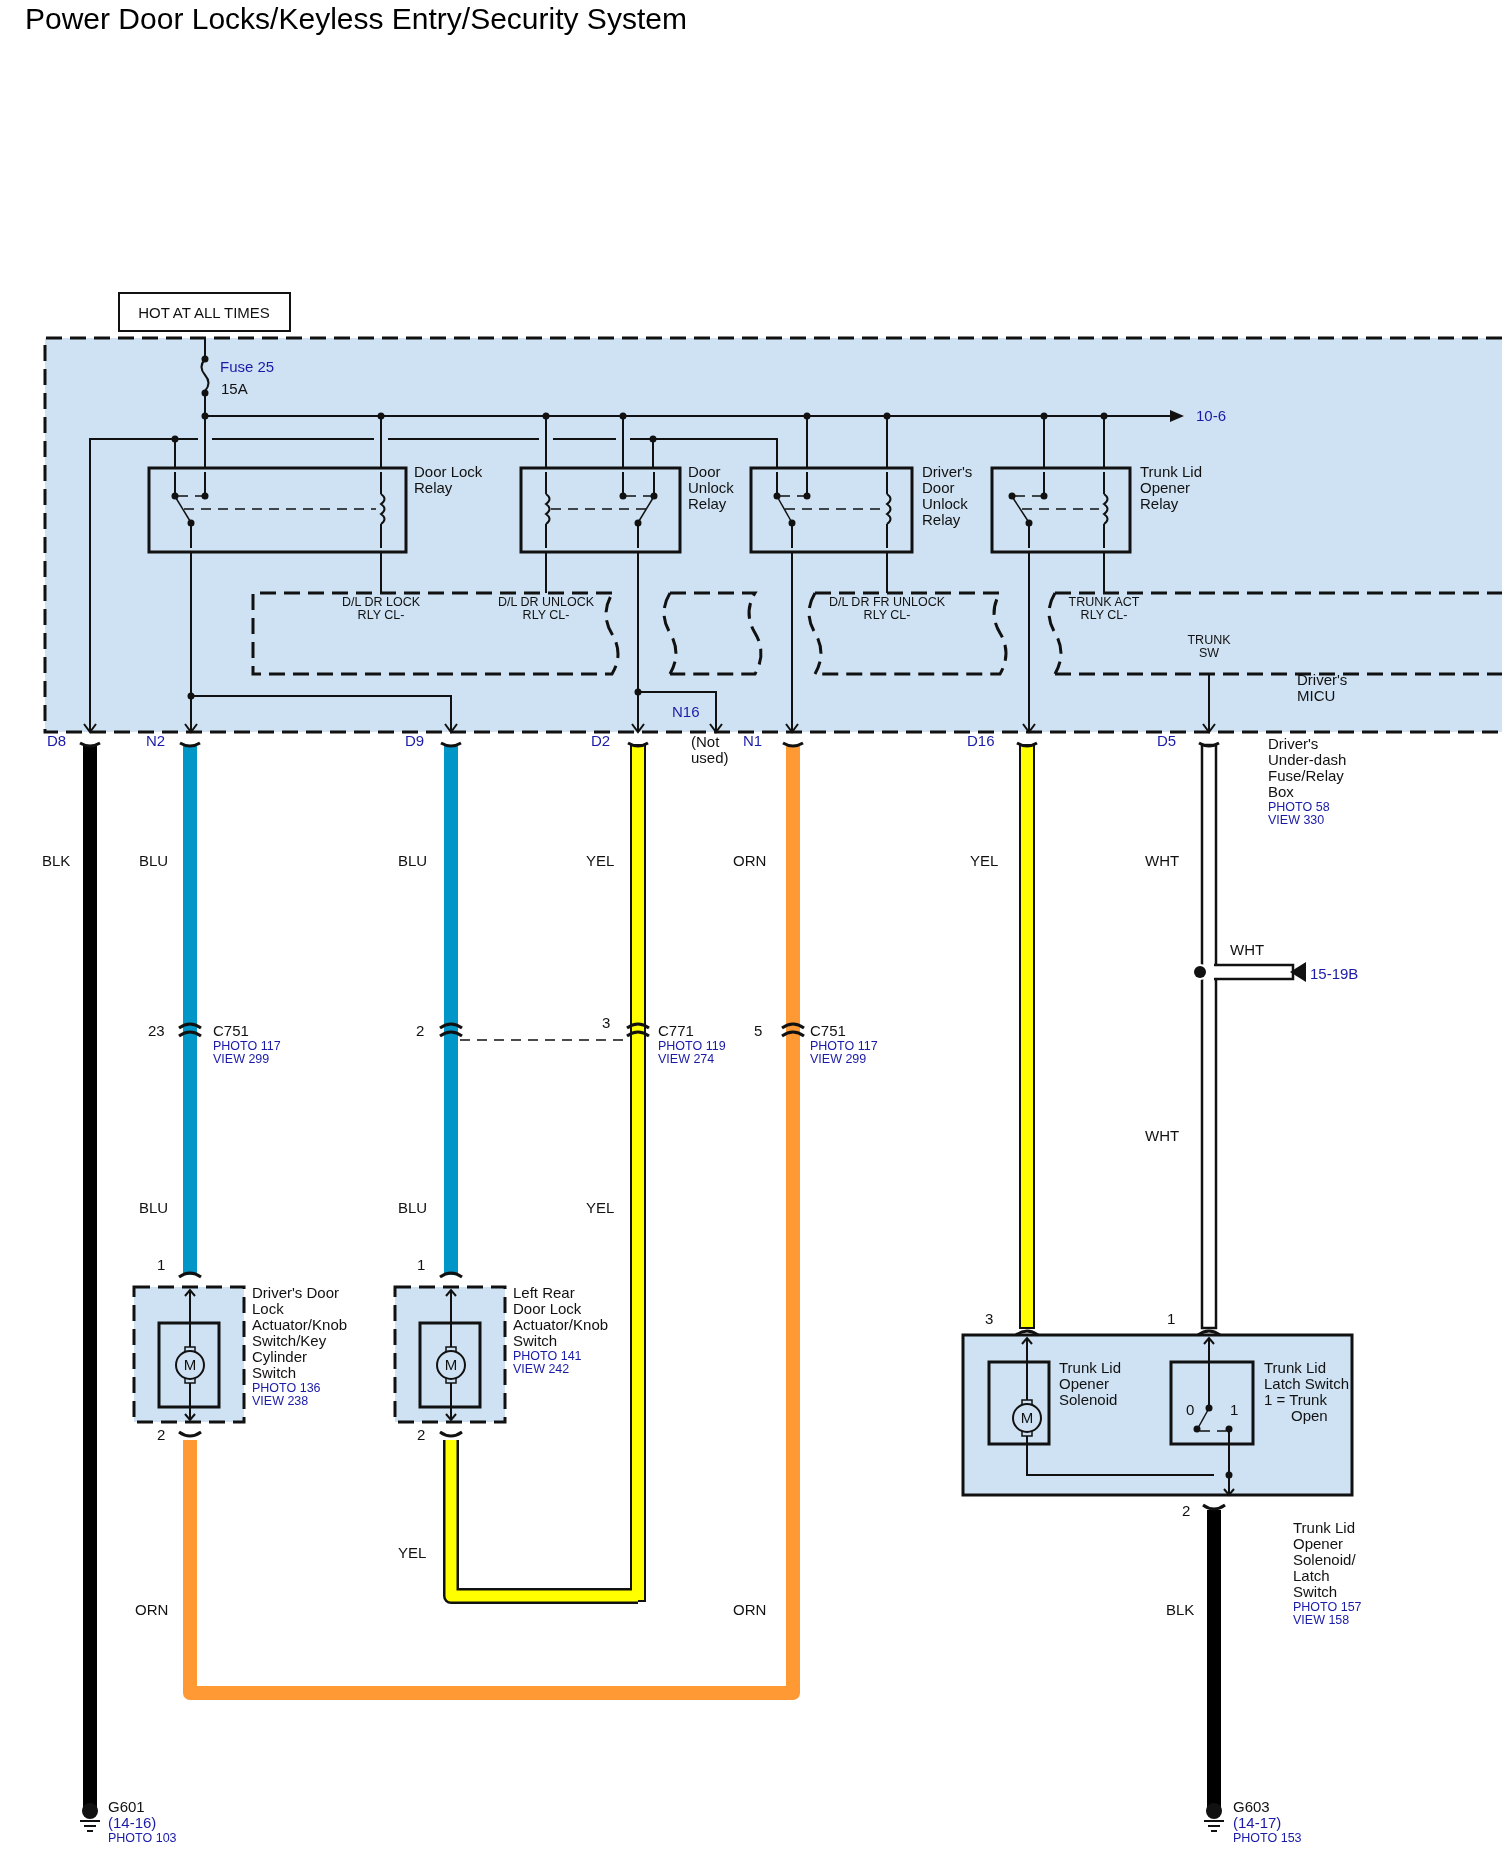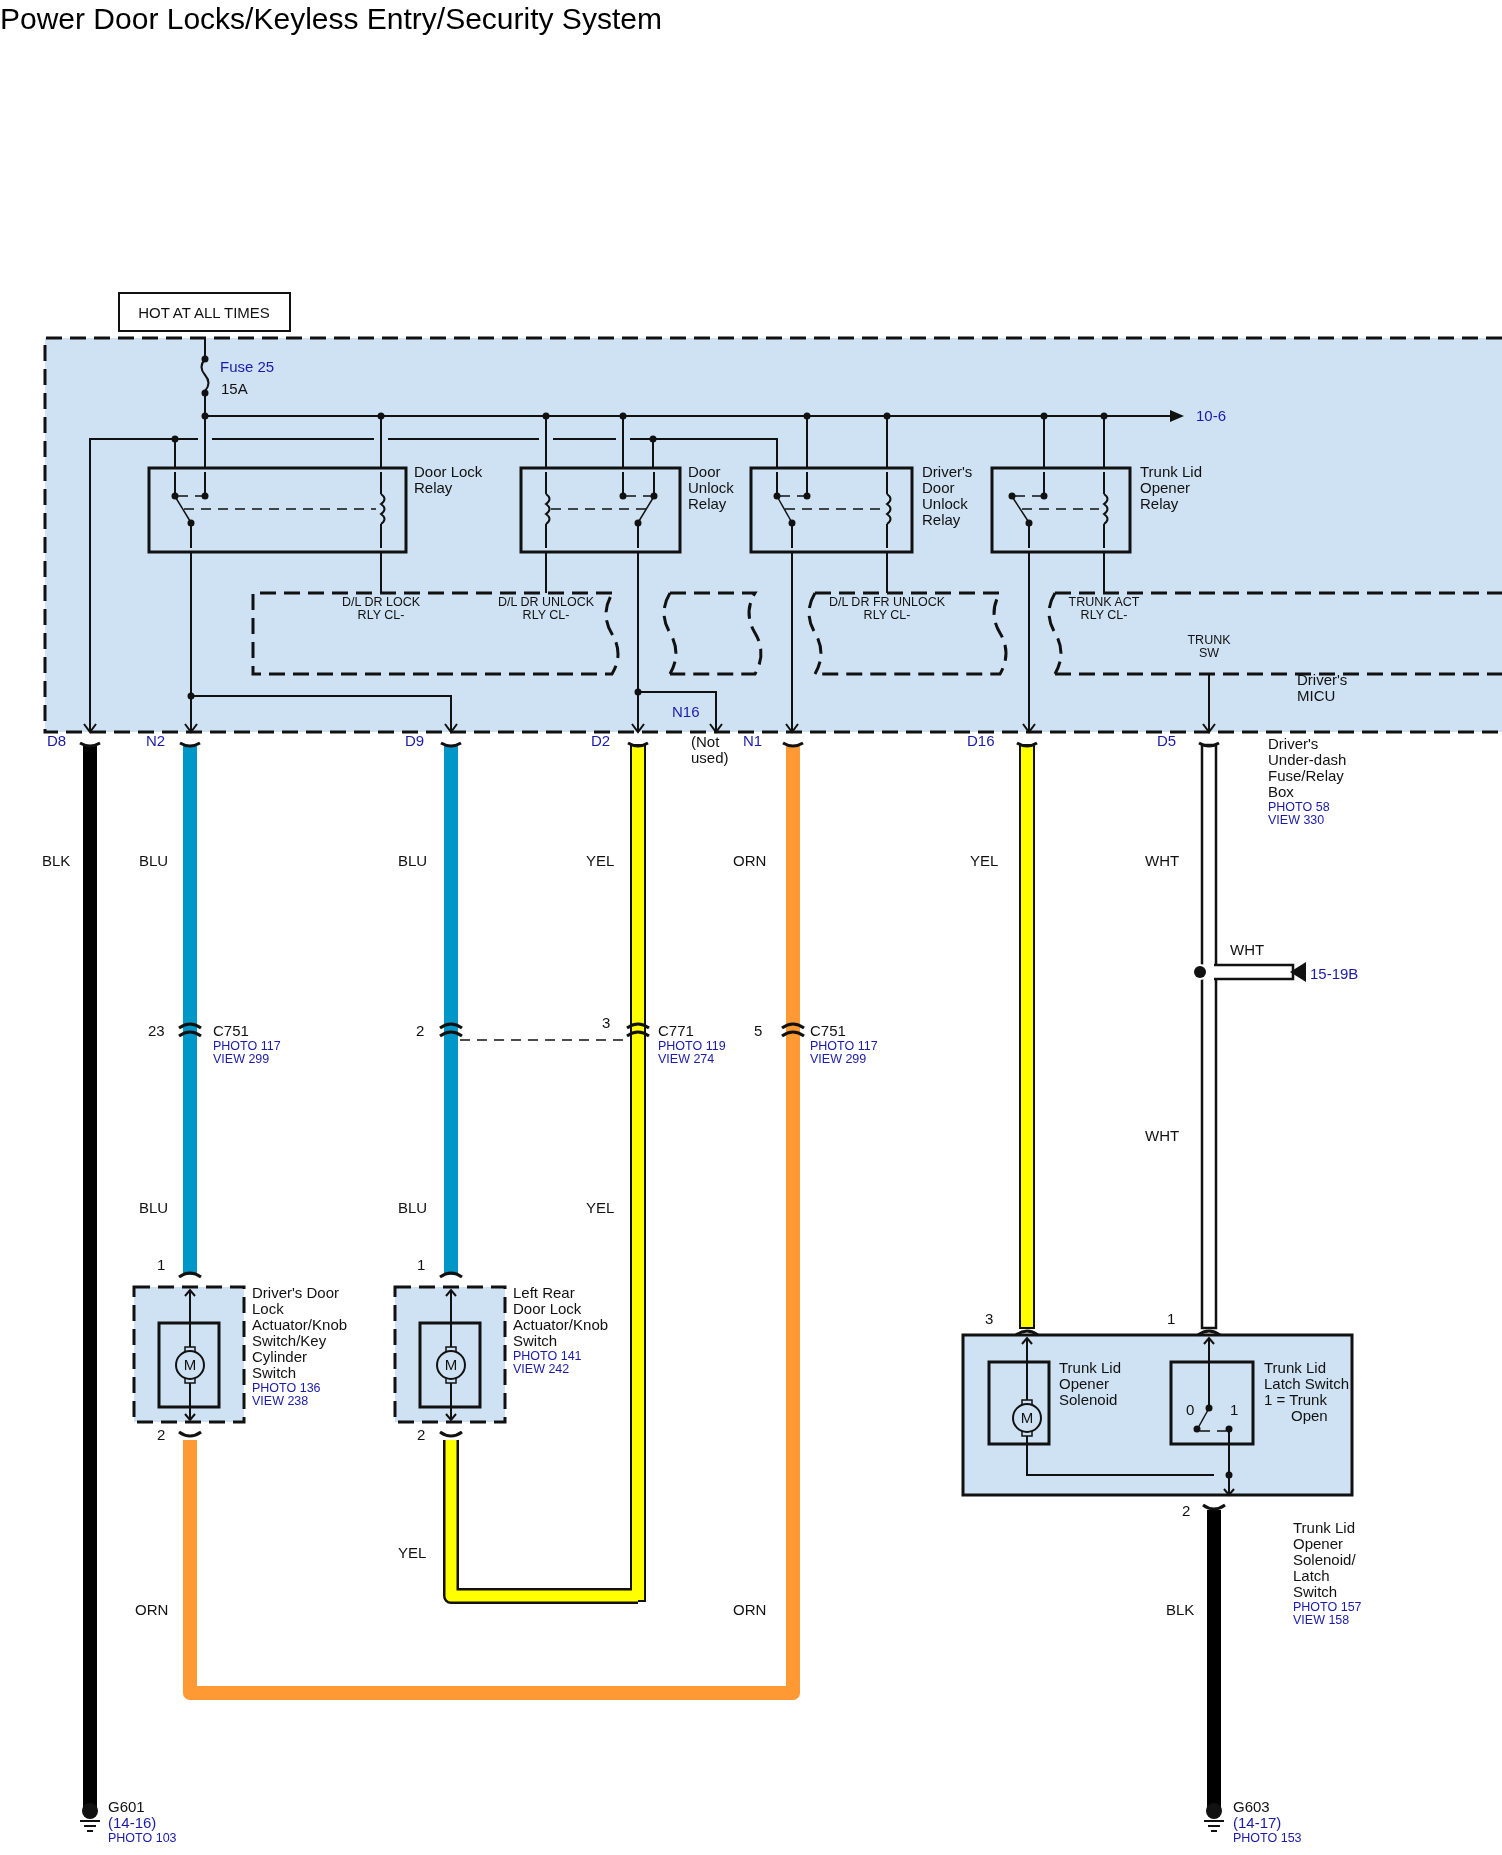--- a/index.html
+++ b/index.html
@@ -1,17 +1,17 @@
 <!DOCTYPE html>
 <html><head>
 <meta charset="utf-8">
 <style>
   html,body{margin:0;padding:0;background:#fff;}
   body{width:1502px;height:1855px;position:relative;overflow:hidden;font-family:"Liberation Sans",sans-serif;}
-  #title{position:absolute;left:0;top:2px;font-size:30px;color:#000;margin:0;font-weight:normal;font-family:"Liberation Sans",sans-serif;}
+  #title{position:absolute;left:25px;top:2px;font-size:30px;color:#000;margin:0;font-weight:normal;font-family:"Liberation Sans",sans-serif;}
   svg{position:absolute;left:0;top:0;}
   svg text{font-family:"Liberation Sans",sans-serif;}
   .t{font-size:15px;fill:#111;}
   .ts{font-size:12.5px;fill:#111;}
   .tb{font-size:15px;fill:#1a1aa8;}
   .tbs{font-size:12.5px;fill:#1a1aa8;}
   .ln{stroke:#111;stroke-width:2;fill:none;}
   .dash{stroke:#111;stroke-width:3;fill:none;stroke-dasharray:16,8;}
   .dashs{stroke:#111;stroke-width:1.6;fill:none;stroke-dasharray:10,7;}
 </style>

